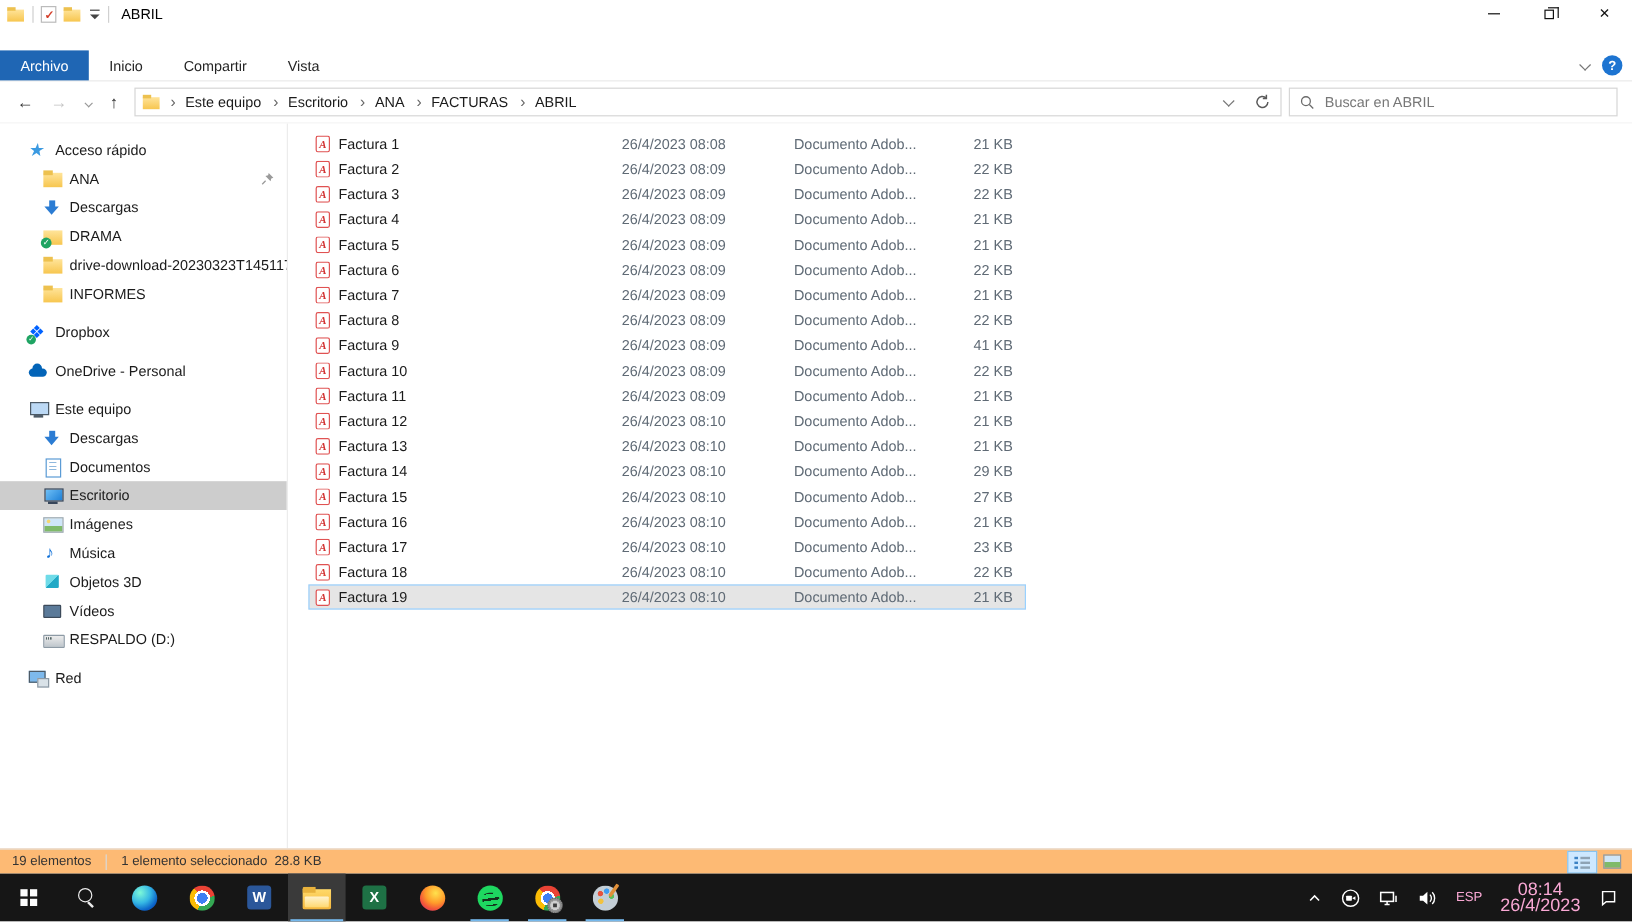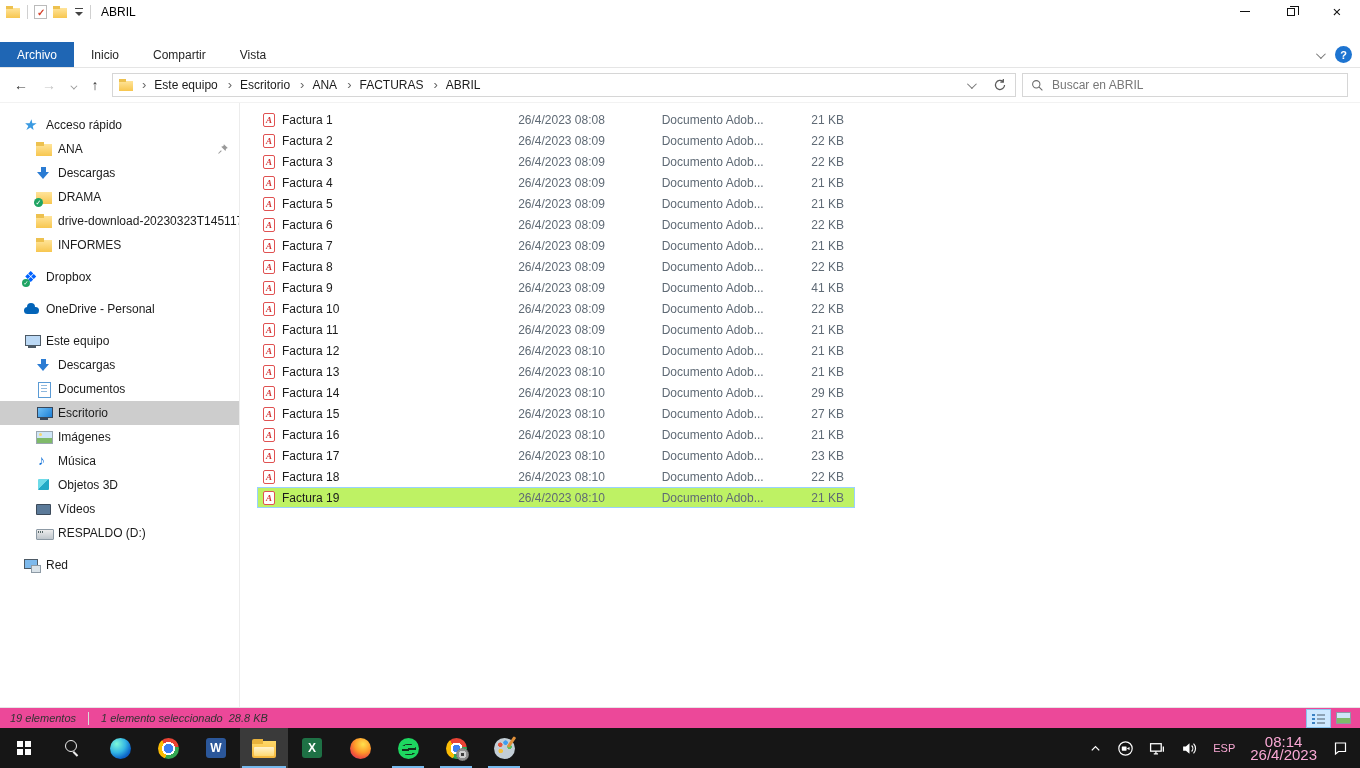--- a/index.html
+++ b/index.html
@@ -41,21 +41,21 @@
   .addressrow { height:35px; display:flex; align-items:center; background:#fff; padding:0 12px 0 10px; gap:6px; border-bottom:1px solid #f2f2f2; }
   .navbtn { width:22px; text-align:center; font-size:14px; color:#333; }
   .navbtn.disabled { color:#c5c5c5; }
   .navchev { width:12px; }
   .navchev .chev{ width:5px; height:5px; border-color:#999; }
   .breadcrumb-box { flex:1; height:24px; border:1px solid #d6d6d6; display:flex; align-items:center; padding:0 2px 0 6px; }
   .crumb { display:flex; align-items:center; padding:0 2px; color:#1b1b1b; }
   .crumb::before { content:"\203A"; color:#666; margin:0 8px 1px 6px; font-size:13px; }
   .bc-right { margin-left:auto; display:flex; align-items:center; gap:4px; }
   .bc-btn { width:26px; height:22px; display:flex; align-items:center; justify-content:center; }
-  .searchbox { width:326px; height:24px; border:1px solid #d6d6d6; display:flex; align-items:center; padding:0 8px; gap:8px; }
+  .searchbox { width:274px; height:24px; border:1px solid #d6d6d6; display:flex; align-items:center; padding:0 8px; gap:8px; }
   .searchbox input { border:none; outline:none; flex:1; font:12px "Liberation Sans",sans-serif; color:#444; }
   .searchbox input::placeholder { color:#777; }
 
   
   .main { flex:1; display:flex; background:#fff; min-height:0; }
   .sidebar { width:240px; flex:none; padding-top:10px; border-right:1px solid #ececec; overflow:hidden; }
   .side-item { height:24px; display:flex; align-items:center; padding-left:24px; }
   .side-item.lvl1 { padding-left:36px; }
   .side-item.gap { margin-top:8px; }
   .side-item.sel { background:#cdcdcd; }
@@ -93,30 +93,30 @@
   .filearea { flex:1; position:relative; padding-left:17px; min-width:0; }
   .colheaders { height:30px; display:flex; align-items:flex-end; position:relative; }
   .sortcaret { position:absolute; left:118px; top:3px; width:7px; height:7px; border-left:1.5px solid #8a959f; border-top:1.5px solid #8a959f; transform:rotate(45deg); }
   .colheader { height:24px; display:flex; align-items:center; padding:0 6px; color:#4a5568; border-right:1px solid #e3e3e3; }
   .colheader:nth-of-type(1) { width:254px; }
   .colheader:nth-of-type(2) { width:144px; }
   .colheader:nth-of-type(3) { width:123px; }
   .colheader:nth-of-type(4) { width:77px; }
   .rows { padding-top:6px; }
   .frow { display:flex; align-items:center; height:21px; width:598px; border:1px solid transparent; }
-  .frow.sel { background:#bef264; border-color:#99d1ff; }
+  .frow.sel { background:#e5e5e5; border-color:#99d1ff; }
   .c-name { width:254px; display:flex; align-items:center; gap:7px; padding-left:5px; color:#1b1b1b; overflow:hidden; }
   .c-date { width:144px; color:#5f6a75; padding-left:7px; }
   .c-type { width:123px; color:#5f6a75; padding-left:7px; }
   .c-size { width:77px; color:#5f6a75; text-align:right; padding-right:10px; }
   .pdf-ic { width:12px; height:14px; flex:none; background:#fff; border:1px solid #e05252; border-radius:2px; position:relative; }
   .pdf-ic::before { content:"A"; position:absolute; left:2px; top:1px; font:italic bold 9px "Liberation Serif", serif; color:#d23333; }
 
   
-  .statusbar { height:21px; border-top:1px solid #e5e5e5; display:flex; align-items:center; font-size:11px; color:#333; padding-left:10px; background:#ec4899;font-style:italic; }
+  .statusbar { height:21px; border-top:1px solid #e5e5e5; display:flex; align-items:center; font-size:11px; color:#333; padding-left:10px; background:#fdba74; }
   .sb-sep { width:1px; height:13px; background:#d9d9d9; margin:0 12px; }
   .sb-size { margin-left:6px; }
   .viewbtns { margin-left:auto; display:flex; margin-right:4px; }
   .viewbtn { width:25px; height:19px; display:flex; align-items:center; justify-content:center; border:1px solid transparent; }
   .viewbtn.active { background:#cde8ff; border-color:#88c3ee; }
   .ic-details-view { position:relative; width:13px; height:11px; }
   .ic-details-view::before { content:""; position:absolute; left:0; top:1px; width:3px; height:2px; background:#3b82c4; box-shadow:0 4px 0 #3b82c4, 0 8px 0 #3b82c4; }
   .ic-details-view::after { content:""; position:absolute; left:5px; top:1px; width:8px; height:2px; background:#8ea3b5; box-shadow:0 4px 0 #8ea3b5, 0 8px 0 #8ea3b5; }
   .ic-thumb-view { width:15px; height:12px; border:1px solid #8d9aa5; background:linear-gradient(180deg,#cfe6f8 55%, #7fba6a 55%); }
 

